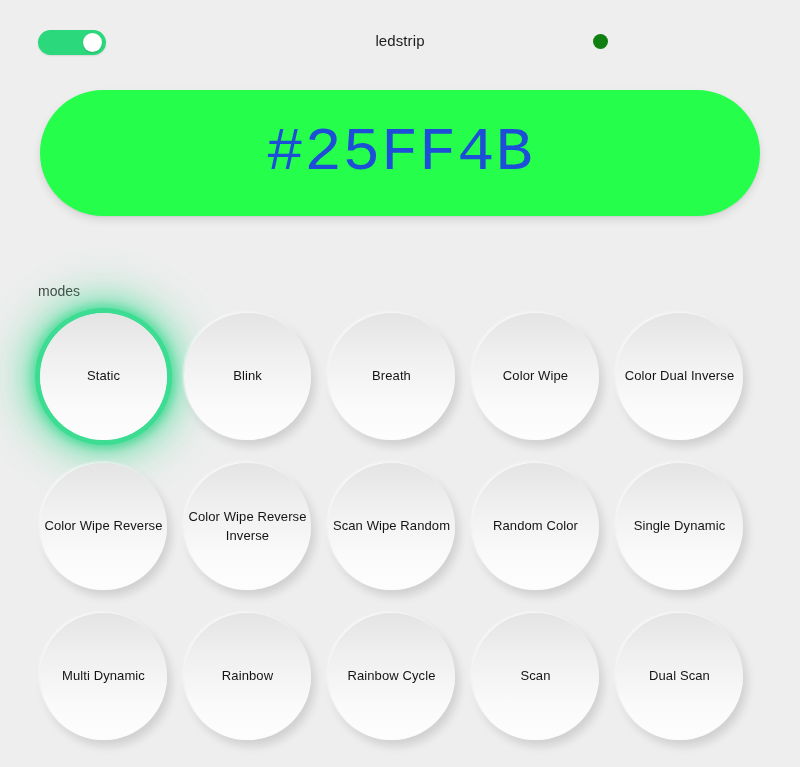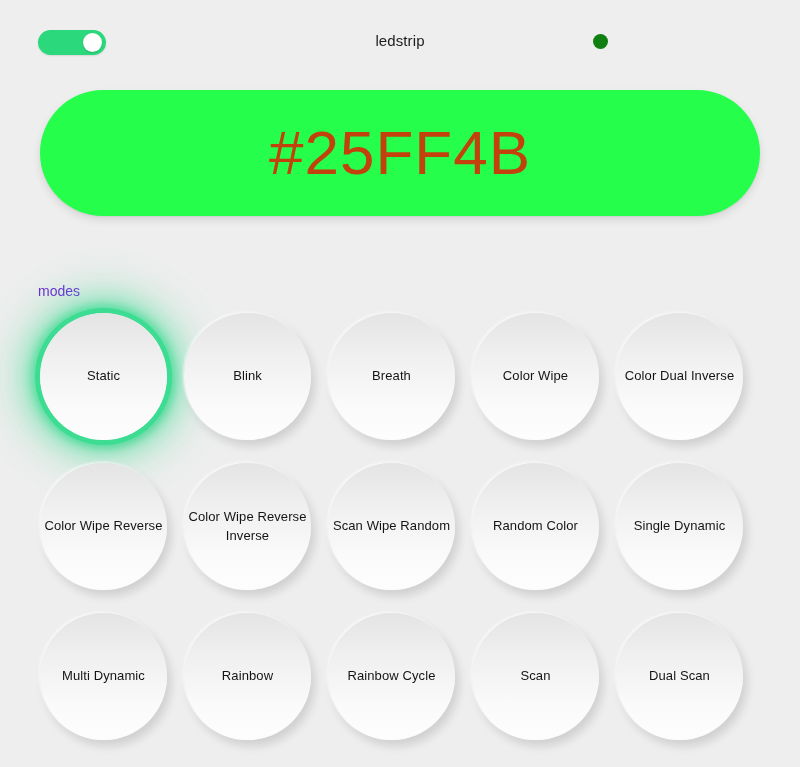--- a/index.html
+++ b/index.html
@@ -76,34 +76,34 @@
     background: #25ff4b;
     box-shadow: 0 4px 9px rgba(0,0,0,0.10), 0 1px 2px rgba(0,0,0,0.06);
     display: flex;
     align-items: center;
     justify-content: center;
     cursor: pointer;
   }
   #color-value {
     font-size: 62px;
     font-weight: 300;
-    color: #c2410c;
+    color: #1d4ed8;
     letter-spacing: 1px;
     line-height: 1;
-    font-family: Liberation Sans, sans-serif;
+    font-family: Liberation Mono, monospace;
   }
 
   
   #modes-label {
     position: absolute;
     left: 38px;
     top: 283px;
     font-size: 14px;
     font-weight: 300;
-    color: #6d28d9;
+    color: #404040;
   }
 
   #modes-grid {
     position: absolute;
     left: 0;
     top: 313px;
     width: 764px;
   }
   .mode-row {
     position: relative;

